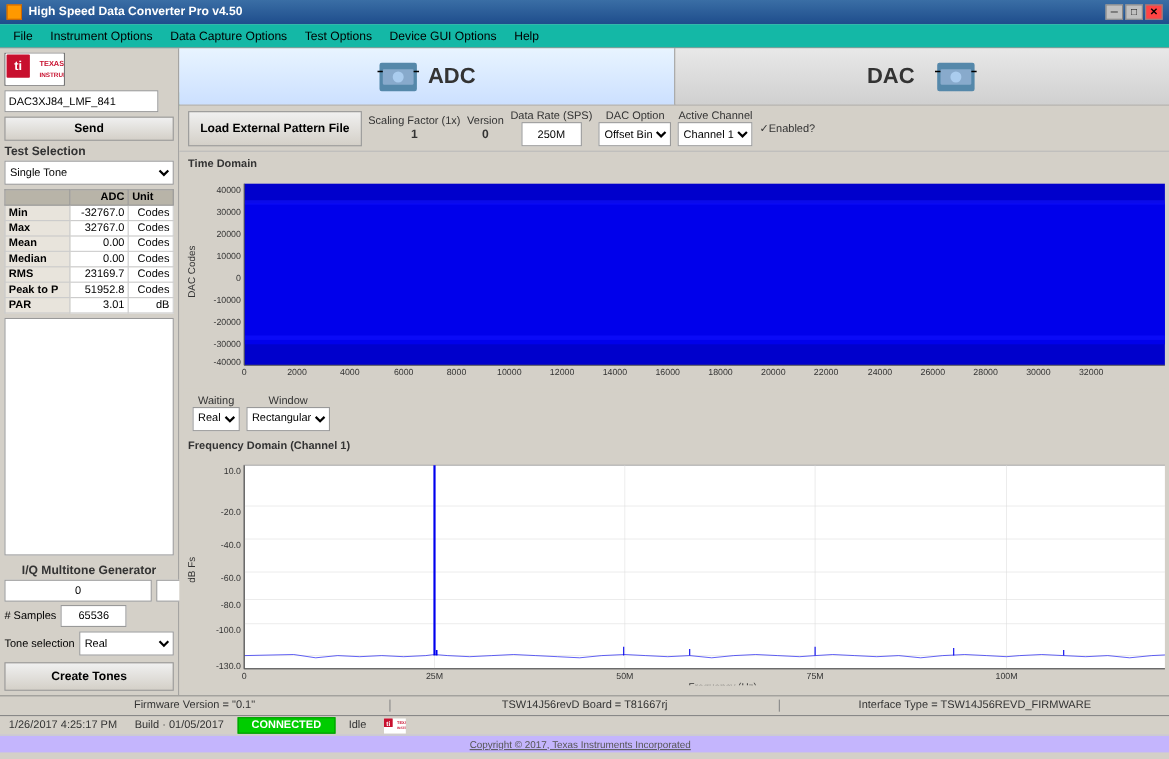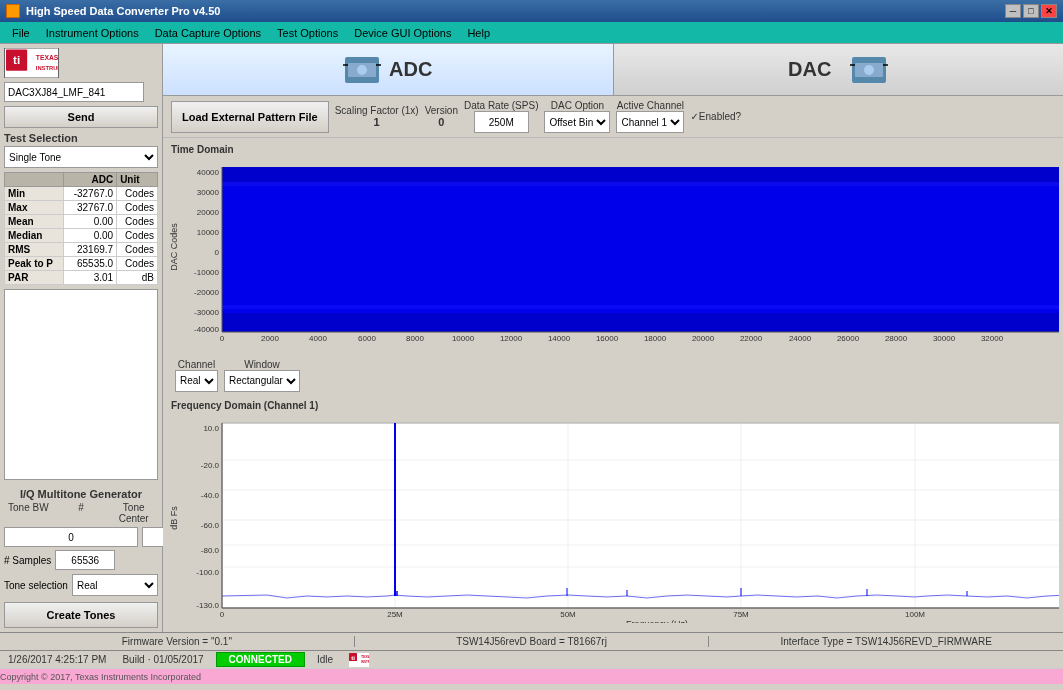--- a/index.html
+++ b/index.html
@@ -87,21 +87,21 @@
     .status-section:last-child { border-right: none; }
     
     .status-bar-2 { height: 18px; background: #d4d0c8; border-top: 1px solid #888; display: flex; align-items: center; }
     .status-left { padding: 0 8px; font-size: 10px; color: #333; flex: 1; }
     .status-middle { padding: 0 8px; font-size: 10px; color: #333; }
     .status-date { padding: 0 8px; font-size: 10px; color: #333; }
     .status-connected { background: #00cc00; color: white; padding: 1px 12px; font-size: 10px; font-weight: bold; border: 1px solid #009900; margin: 1px 4px; }
     .status-idle { padding: 0 8px; font-size: 10px; color: #333; }
     .status-ti { display: flex; align-items: center; gap: 4px; padding: 0 8px; font-size: 10px; }
     
-    .copyright-bar { height: 16px; background: #f9a8d4; display: flex; align-items: center; justify-content: flex-start; padding-right: 8px; font-size: 9px; color: #555; border-top: 1px solid #ccc; }
+    .copyright-bar { height: 16px; background: #c4b5fd; display: flex; align-items: center; justify-content: center; padding-right: 8px; font-size: 9px; color: #555; border-top: 1px solid #ccc; text-decoration: underline; }
   </style>
 </head>
 <body>
 
 <div class="title-bar">
   <span class="title-bar-icon"></span>
   <span>High Speed Data Converter Pro v4.50</span>
   <div class="title-bar-controls">
     <div class="title-btn">─</div>
     <div class="title-btn">□</div>
@@ -175,40 +175,35 @@
             <td>0.00</td>
             <td>Codes</td>
           </tr>
           <tr>
             <td>RMS</td>
             <td>23169.7</td>
             <td>Codes</td>
           </tr>
           <tr>
             <td>Peak to P</td>
-            <td>65535.0</td>
+            <td>51952.8</td>
             <td>Codes</td>
           </tr>
           <tr>
             <td>PAR</td>
             <td>3.01</td>
             <td>dB</td>
           </tr>
         </tbody>
     </table>
 
     <div class="chart-placeholder-left" style="height:50px; margin-bottom:4px;"></div>
 
     <div class="multitone-label">I/Q Multitone Generator</div>
 
-    <div class="multitone-row">
-      <div class="multitone-col-label">Tone BW</div>
-      <div class="multitone-col-label">#</div>
-      <div class="multitone-col-label">Tone Center</div>
-    </div>
 
     <div class="multitone-row">
       <input type="text" class="multitone-input" value="0" style="">
       <input type="text" class="multitone-input" value="0" style="">
       <input type="text" class="multitone-input" value="0" style="">
     </div>
 
     <div class="samples-row">
       <span class="samples-label"># Samples</span>
       <input type="text" class="samples-input" value="65536" style="">
@@ -343,21 +338,21 @@
 
           <rect x="930" y="8" width="18" height="16" fill="#d4d0c8" stroke="#888"></rect>
           <text x="939" y="20" font-size="10" fill="#333" text-anchor="middle">⊕</text>
           <rect x="930" y="27" width="18" height="16" fill="#d4d0c8" stroke="#888"></rect>
           <text x="939" y="39" font-size="10" fill="#333" text-anchor="middle">⊙</text>
         </svg>
       </div>
 
       <div class="freq-controls">
         <div class="ctrl-group">
-          <span class="ctrl-label">Channel</span>
+          <span class="ctrl-label">Waiting</span>
           <select class="ctrl-select">
             <option>Real</option>
           </select>
         </div>
 
 
         <div class="ctrl-group">
           <span class="ctrl-label">Window</span>
           <select class="ctrl-select">
             <option>Rectangular</option>

